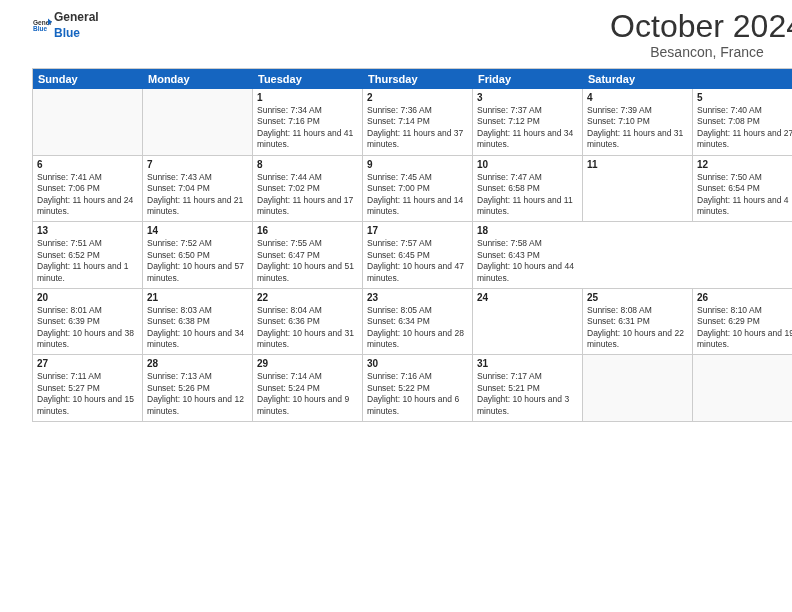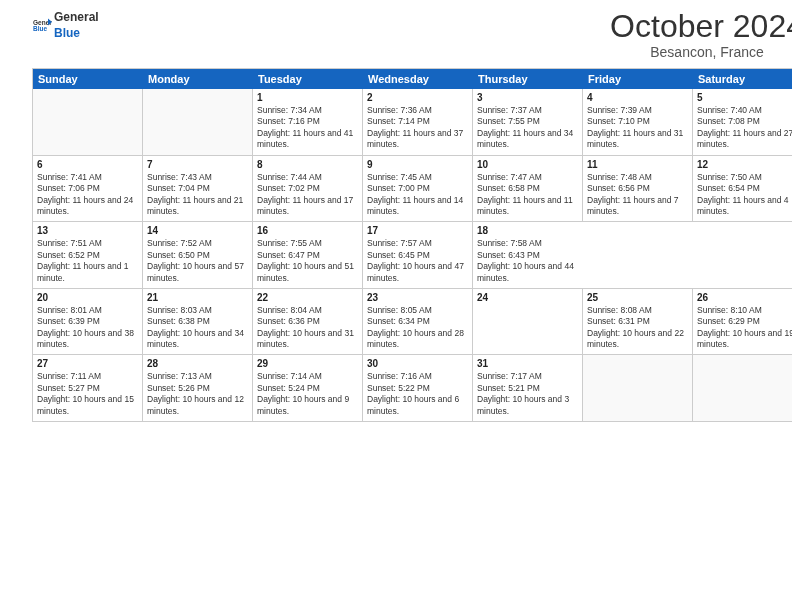--- a/index.html
+++ b/index.html
@@ -127,21 +127,20 @@
       <div class="month-title">October 2024</div>
       <div class="location">Besancon, France</div>
     </div>
   </div>
 
   <div class="calendar">
     <div class="day-headers">
     <div class="day-header">Sunday</div>
         <div class="day-header">Monday</div>
         <div class="day-header">Tuesday</div>
-        <div class="day-header">Wednesday</div>
         <div class="day-header">Thursday</div>
         <div class="day-header">Friday</div>
         <div class="day-header">Saturday</div>
       </div>
     <div class="calendar-body">
     <div class="week-row">
           <div class="day-cell empty"></div>
           <div class="day-cell empty"></div>
           <div class="day-cell">
             <div class="day-num">1</div>
@@ -151,21 +150,21 @@
           </div>
           <div class="day-cell">
             <div class="day-num">2</div>
             <div class="day-info" style="white-space: pre-line;">Sunrise: 7:36 AM
 Sunset: 7:14 PM
 Daylight: 11 hours and 37 minutes.</div>
           </div>
           <div class="day-cell">
             <div class="day-num">3</div>
             <div class="day-info" style="white-space: pre-line;">Sunrise: 7:37 AM
-Sunset: 7:55 PM
+Sunset: 7:12 PM
 Daylight: 11 hours and 34 minutes.</div>
           </div>
           <div class="day-cell">
             <div class="day-num">4</div>
             <div class="day-info" style="white-space: pre-line;">Sunrise: 7:39 AM
 Sunset: 7:10 PM
 Daylight: 11 hours and 31 minutes.</div>
           </div>
           <div class="day-cell">
             <div class="day-num">5</div>
@@ -200,23 +199,20 @@
 Daylight: 11 hours and 14 minutes.</div>
           </div>
           <div class="day-cell">
             <div class="day-num">10</div>
             <div class="day-info" style="white-space: pre-line;">Sunrise: 7:47 AM
 Sunset: 6:58 PM
 Daylight: 11 hours and 11 minutes.</div>
           </div>
           <div class="day-cell">
             <div class="day-num">11</div>
-            <div class="day-info" style="white-space: pre-line;">Sunrise: 7:48 AM
-Sunset: 6:56 PM
-Daylight: 11 hours and 7 minutes.</div>
           </div>
           <div class="day-cell">
             <div class="day-num">12</div>
             <div class="day-info" style="white-space: pre-line;">Sunrise: 7:50 AM
 Sunset: 6:54 PM
 Daylight: 11 hours and 4 minutes.</div>
           </div>
         </div>
         <div class="week-row">
           <div class="day-cell">

